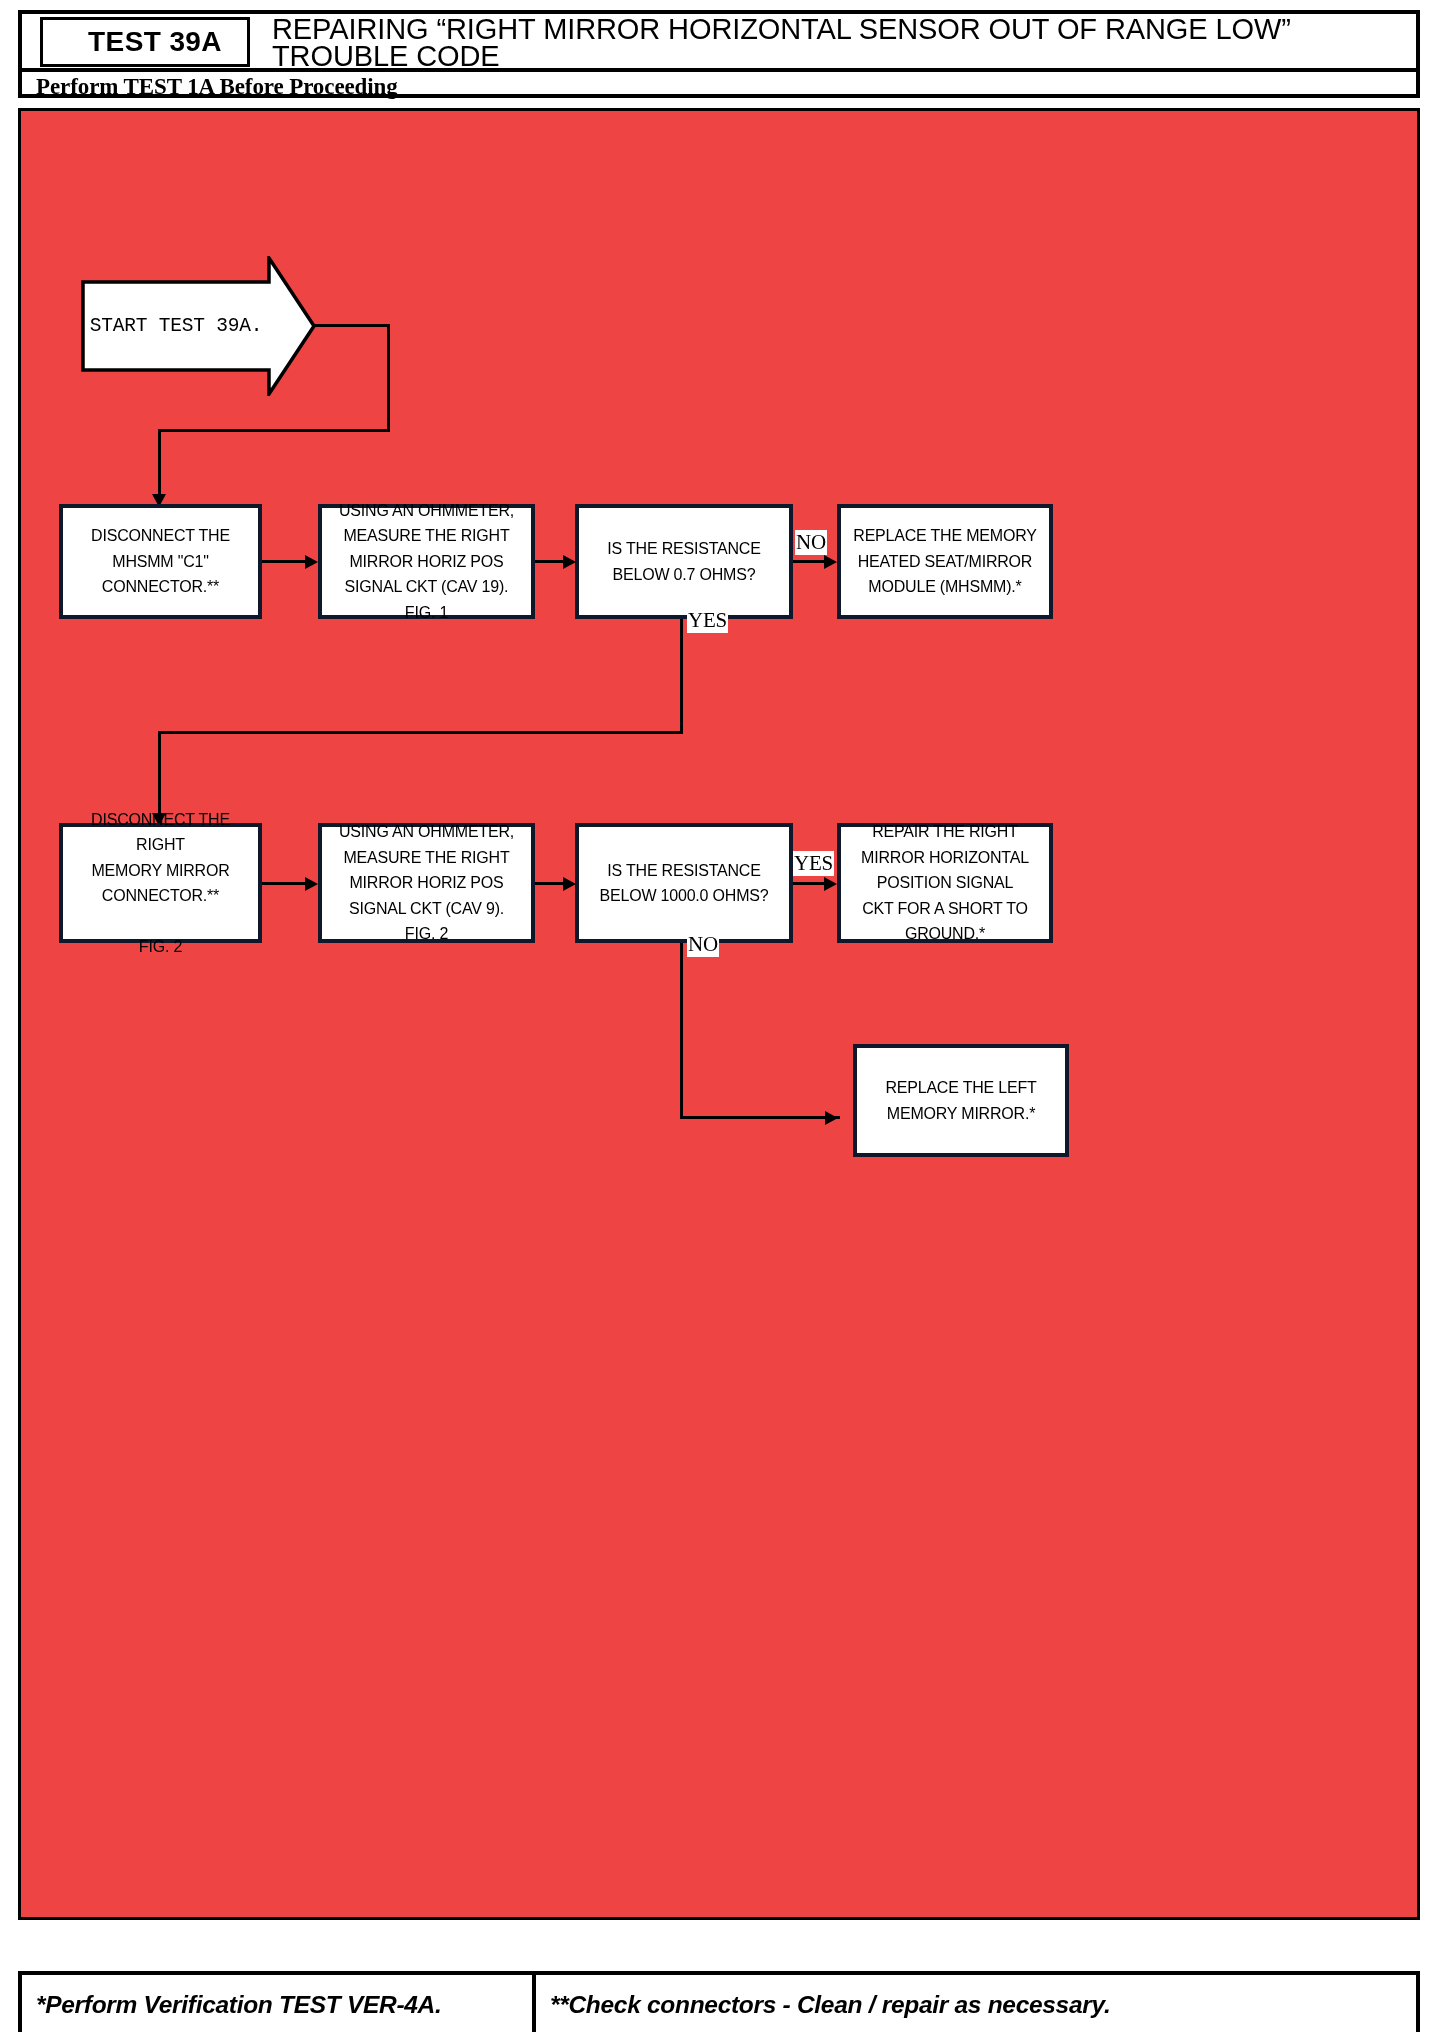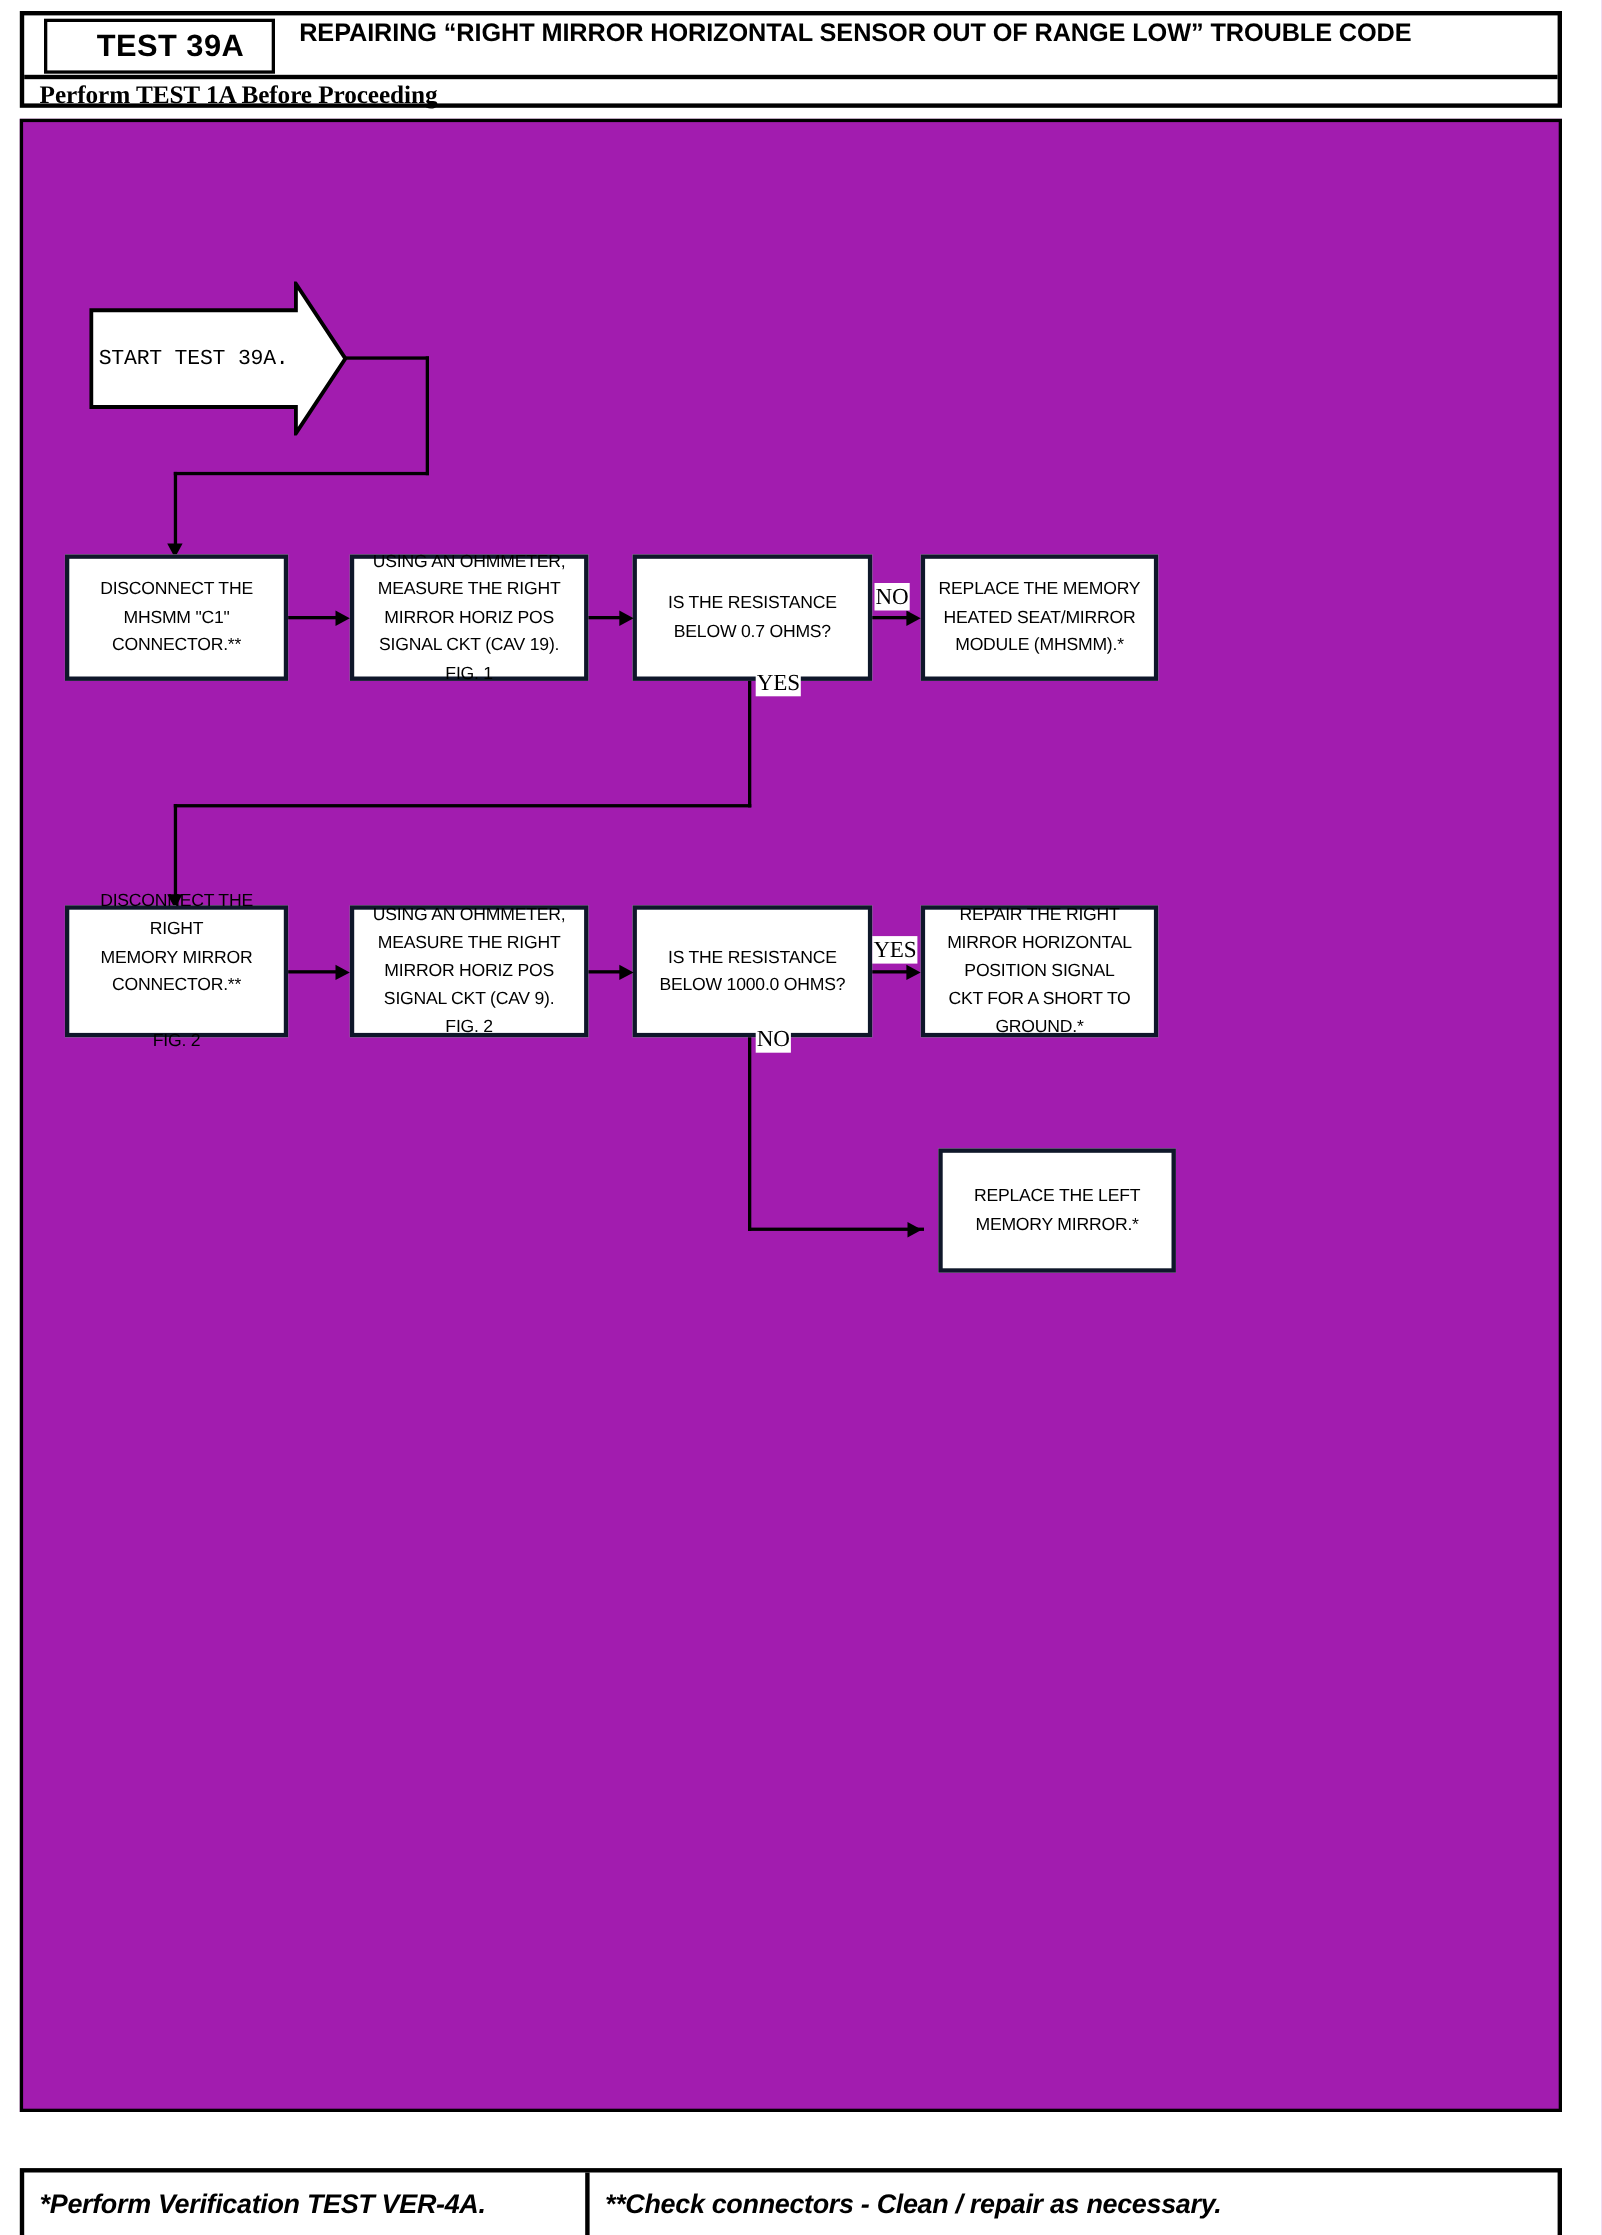--- a/index.html
+++ b/index.html
@@ -62,22 +62,22 @@
     font-size: 28px;
     font-weight: bold;
     letter-spacing: 0.4px;
     white-space: nowrap;
   }
   .hdr-title {
     position: absolute;
     left: 250px;
     top: 2px;
     width: 1120px;
-    font-size: 23px;
-    font-weight: bold;
+    font-size: 29px;
+    font-weight: normal;
     line-height: 27px;
     letter-spacing: -0.1px;
   }
   .hdr-sub {
     position: absolute;
     left: 14px;
     top: 60px;
     font-size: 23px;
     font-weight: bold;
     letter-spacing: -0.1px;
@@ -86,21 +86,21 @@
 
   
   .bodyframe {
     position: absolute;
     left: 0;
     top: 98px;
     width: 1402px;
     height: 1812px;
     border: 3px solid #000;
     box-sizing: border-box;
-    background: #a21caf;
+    background: #ef4444;
   }
 
   
   .footer {
     position: absolute;
     left: 0;
     top: 1938px;
     width: 1402px;
     height: 67px;
     border: 4px solid #000;

